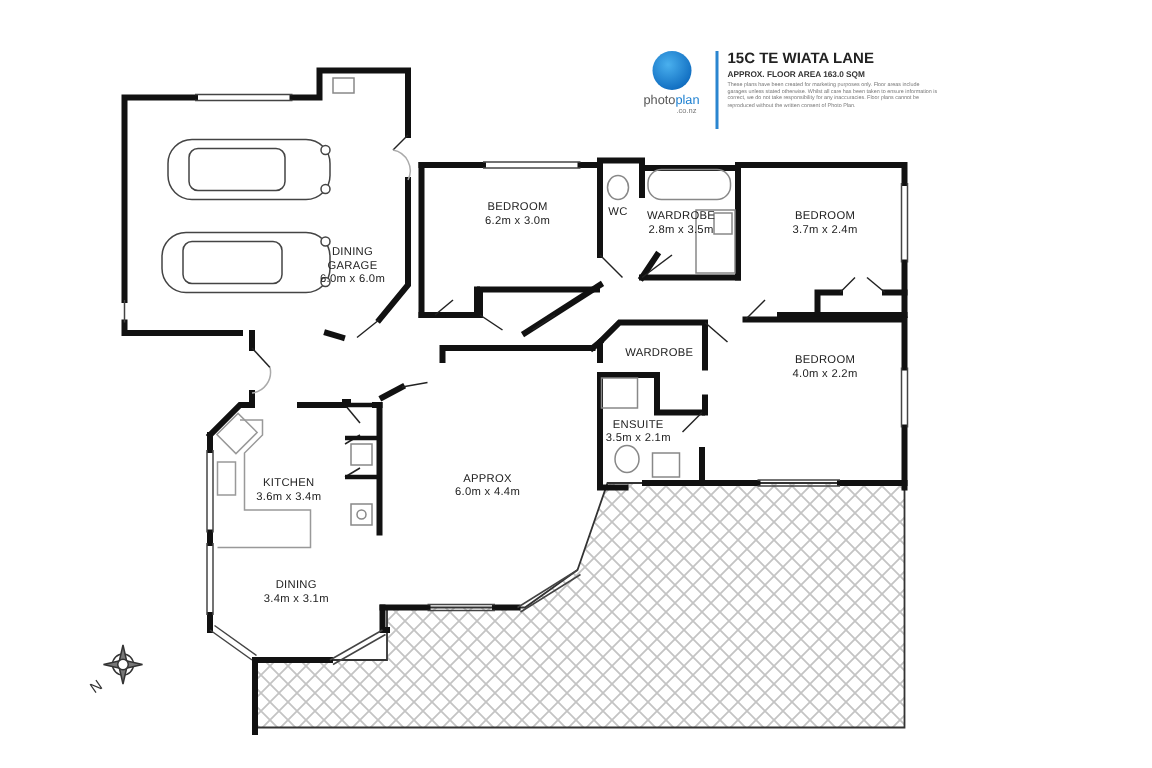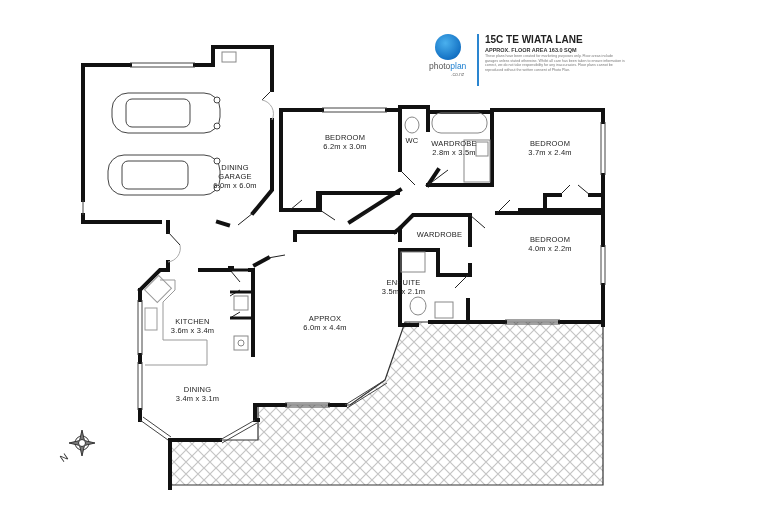--- a/index.html
+++ b/index.html
@@ -221,21 +221,21 @@
   <span class="n">BEDROOM</span>
   <span class="n">3.7m x 2.4m</span>
 </div>
 <div class="room-label" style="left:412px;top:230px;width:55px;">
   <span class="n">WARDROBE</span>
 </div>
 <div class="room-label" style="left:515px;top:235px;width:70px;">
   <span class="n">BEDROOM</span>
   <span class="n">4.0m x 2.2m</span>
 </div>
-<div class="room-label" style="left:376px;top:278px;width:55px;">
+<div class="room-label" style="left:398px;top:278px;width:55px;">
   <span class="n">ENSUITE</span>
   <span class="n">3.5m x 2.1m</span>
 </div>
 <div class="room-label" style="left:160px;top:317px;width:65px;">
   <span class="n">KITCHEN</span>
   <span class="n">3.6m x 3.4m</span>
 </div>
 <div class="room-label" style="left:290px;top:314px;width:70px;">
   <span class="n">APPROX</span>
   <span class="n">6.0m x 4.4m</span>

